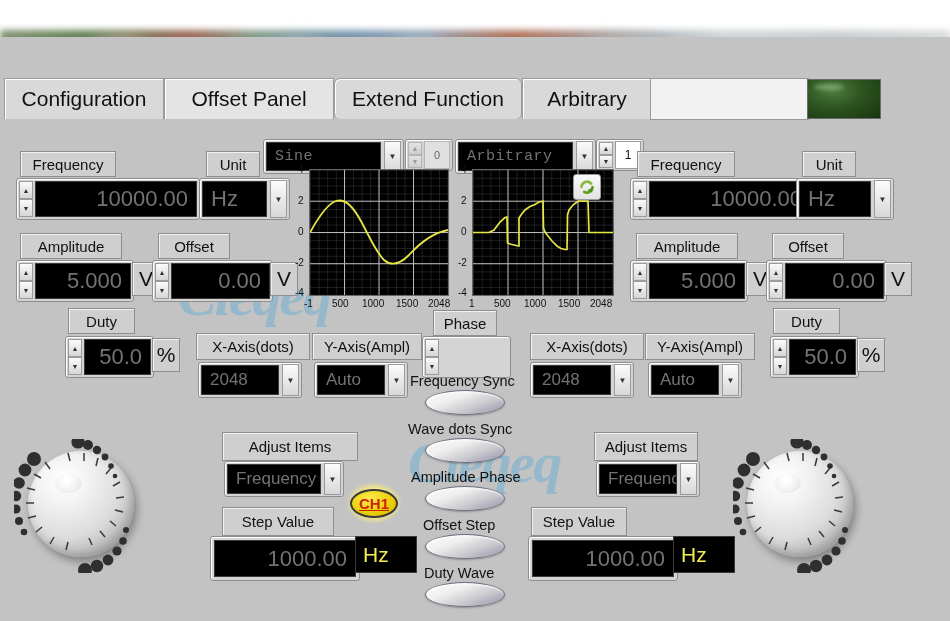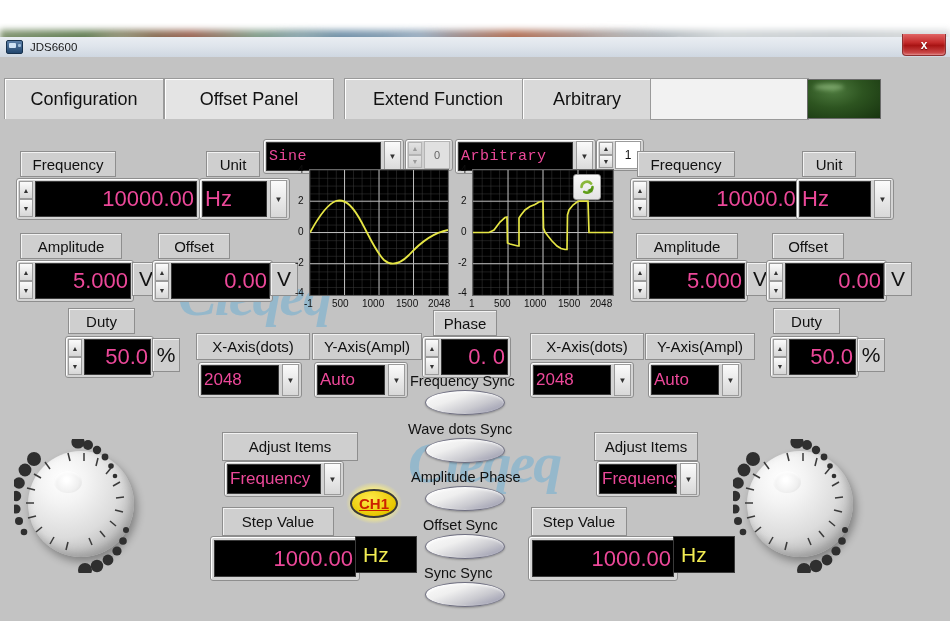--- a/index.html
+++ b/index.html
@@ -76,21 +76,21 @@
   }
 
   
   .tabs{position:absolute;left:4px;top:21px;width:942px;height:40px;}
   .tab{
     position:absolute;top:0;height:40px;
     background:#d9d9d9;
     border:1px solid #9a9a9a;
     border-bottom:none;
     display:flex;align-items:center;justify-content:center;
-    font-size:18px;color:#111;
+    font-size:21px;color:#111;
     box-shadow:inset 1px 1px 0 #fff;
   }
   .tab.active{background:#e4e4e4;}
   .tabfill{
     position:absolute;top:0;left:646px;width:157px;height:40px;
     background:#f2f2f2;border:1px solid #9a9a9a;
   }
   .greenlamp{
     position:absolute;left:803px;top:1px;width:72px;height:38px;
     background:radial-gradient(ellipse at 35% 28%, #4d7a3e 0%, #2d5420 45%, #17340f 100%);
@@ -132,22 +132,22 @@
   }
   .spin .ar{
     flex:1;background:linear-gradient(180deg,#fbfbfb,#d6d6d6);
     border:1px solid #9b9b9b;display:flex;align-items:center;justify-content:center;
     font-size:7px;color:#333;line-height:1;
   }
   .spin.dis .ar{background:linear-gradient(180deg,#e3e3e3,#cfcfcf);color:#9a9a9a;border-color:#b4b4b4;}
   .lcd{
     flex:1;height:100%;background:#000;
     display:flex;align-items:center;
-    color:#ec4899;font-size:22px;
-    padding:0 2px;box-sizing:border-box;
+    color:#737373;font-size:22px;
+    padding:0 8px;box-sizing:border-box;
     border:1px solid #3a3a3a;
     overflow:hidden;
   }
   .lcd.right{justify-content:flex-end;}
   .lcd.small{font-size:17px;}
   .lcd.mono{font-family:"Liberation Mono",monospace;font-size:15px;letter-spacing:.5px;}
   .unitbtn{
     position:absolute;background:#cfcfcf;border:1px solid #8e8e8e;
     box-shadow:inset 1px 1px 0 #f2f2f2;
     display:flex;align-items:center;justify-content:center;
@@ -219,38 +219,31 @@
 <body>
 
 <div class="screen">
 
   <div class="desktop-photo"></div>
   <div class="desktop-photo2"></div>
   <div class="green-dot"></div>
 
   <div class="win">
 
-    <div class="titlebar">
-      <div class="title-ico"></div>
-      <div class="title-text">JDS6600</div>
-      <div class="winclose">
-        <span>x</span>
-      </div>
-    </div>
 
     <div class="body">
 
       <div class="tabs">
         <div class="tab" style="left:0px;width:158px;">
           <span>Configuration</span>
         </div>
         <div class="tab active" style="left:160px;width:168px;">
           <span>Offset Panel</span>
         </div>
-        <div class="tab" style="left:340px;width:186px;">
+        <div class="tab" style="left:330px;width:186px;border-radius:6px;">
           <span>Extend Function</span>
         </div>
         <div class="tab" style="left:518px;width:128px;">
           <span>Arbitrary</span>
         </div>
         <div class="tabfill"></div>
         <div class="greenlamp"></div>
       </div>
 
       <div class="wm" style="left:178px;top:205px;">Cleqeq</div>
@@ -458,32 +451,31 @@
         <div class="lcd small">Auto</div>
         <div class="arrowbtn">▼</div>
       </div>
 
       <div class="lbl" style="left:433px;top:253px;width:50px;height:24px;">Phase</div>
       <div class="numbox" style="left:422px;top:279px;width:83px;height:36px;">
         <div class="spin">
           <div class="ar">▲</div>
           <div class="ar">▼</div>
         </div>
-        <div class="lcd right">0. 0</div>
       </div>
 
       <div class="synclbl" style="left:410px;top:316px;">Frequency Sync</div>
       <div class="syncbtn" style="left:425px;top:333px;"></div>
       <div class="synclbl" style="left:408px;top:364px;">Wave dots Sync</div>
       <div class="syncbtn" style="left:425px;top:381px;"></div>
       <div class="synclbl" style="left:411px;top:412px;">Amplitude Phase</div>
       <div class="syncbtn" style="left:425px;top:429px;"></div>
-      <div class="synclbl" style="left:423px;top:460px;">Offset Sync</div>
+      <div class="synclbl" style="left:423px;top:460px;">Offset Step</div>
       <div class="syncbtn" style="left:425px;top:477px;"></div>
-      <div class="synclbl" style="left:424px;top:508px;">Sync  Sync</div>
+      <div class="synclbl" style="left:424px;top:508px;">Duty  Wave</div>
       <div class="syncbtn" style="left:425px;top:525px;"></div>
 
       <div class="lbl" style="left:222px;top:375px;width:122px;height:27px;">Adjust Items</div>
       <div class="combo" style="left:224px;top:404px;width:114px;height:30px;">
         <div class="lcd small">Frequency</div>
         <div class="arrowbtn">▼</div>
       </div>
       <div class="lbl" style="left:222px;top:450px;width:98px;height:27px;">Step Value</div>
       <div class="numbox" style="left:210px;top:479px;width:142px;height:37px;padding:3px;">
         <div class="lcd right">1000.00</div>

